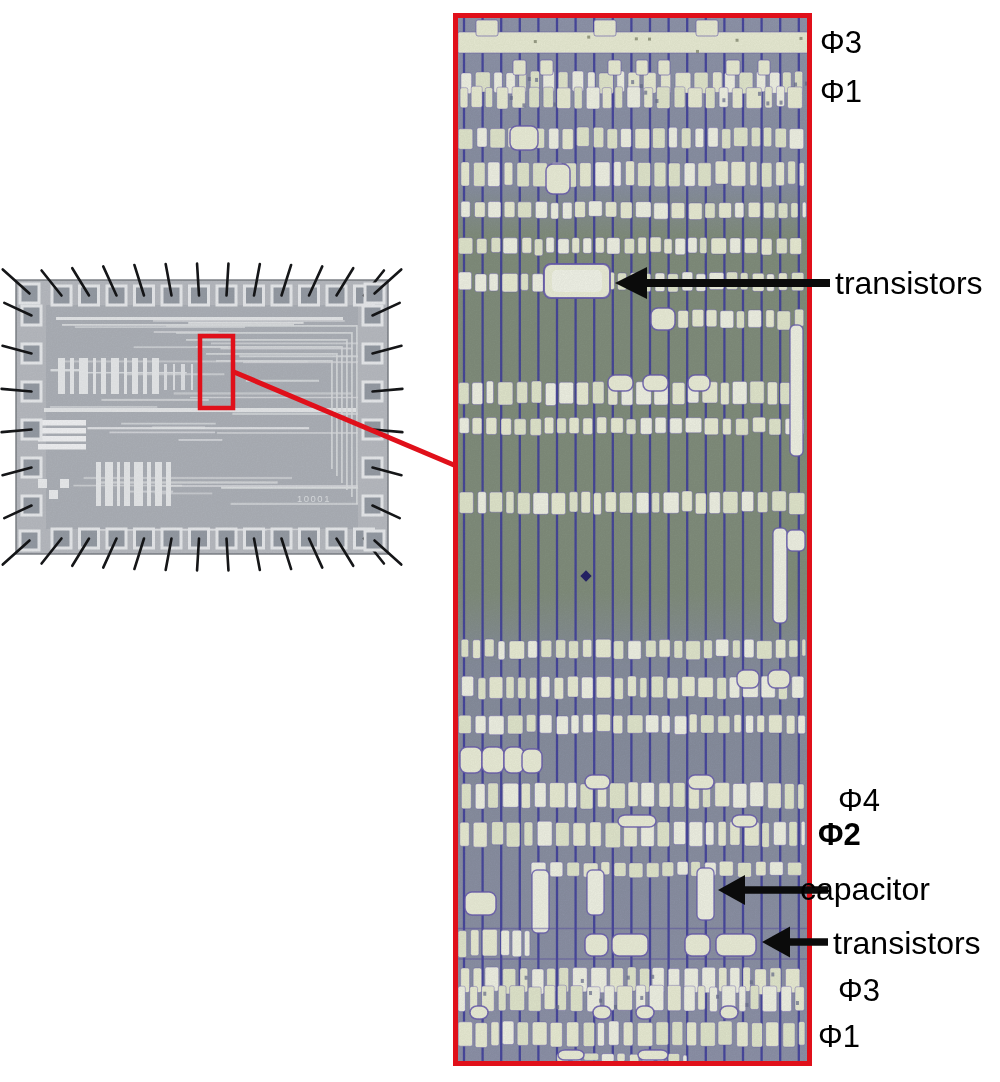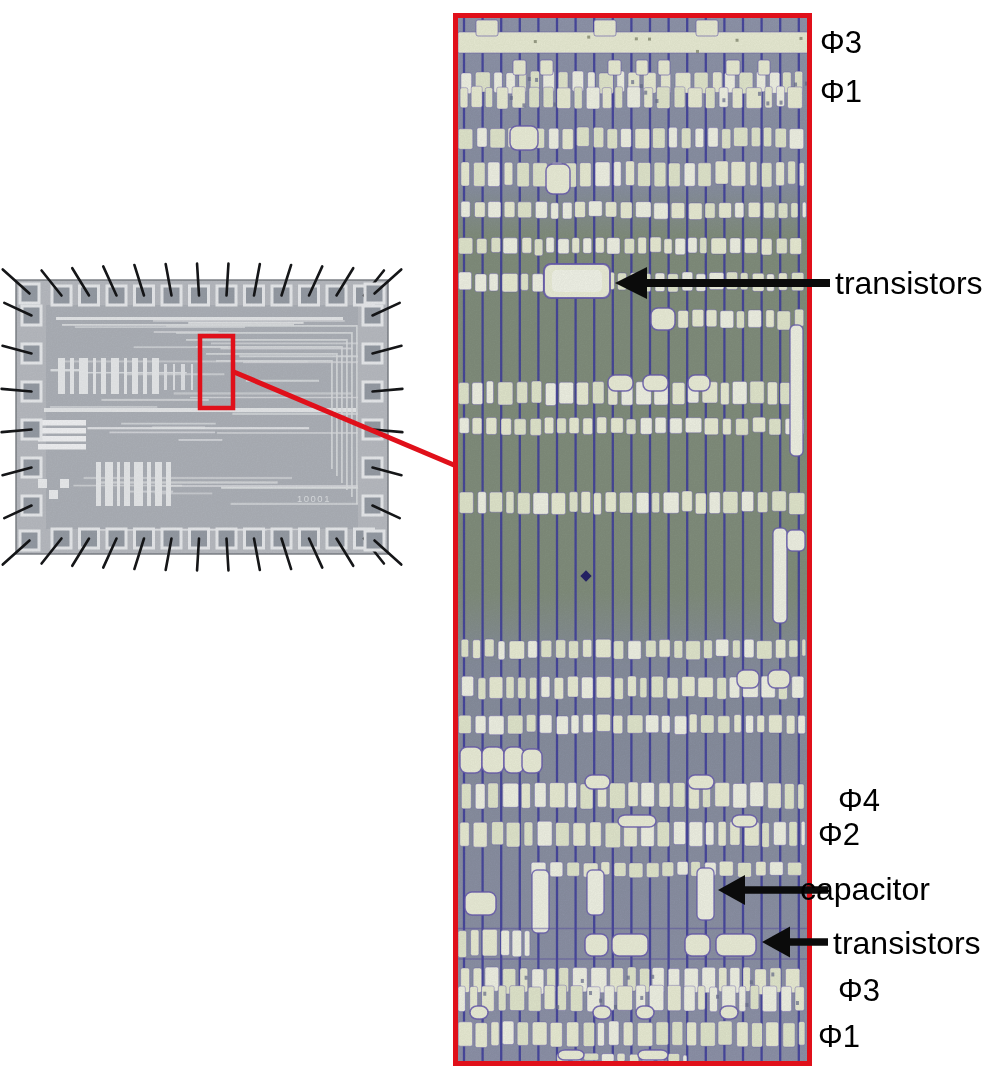--- a/index.html
+++ b/index.html
@@ -807,19 +807,19 @@
           <polygon points="762,942 790,926.5 790,957.5" fill="#0b0b0b"></polygon>
         </g>
       </g>
   </svg>
 
   <div id="labels">
     <div class="lbl phi" style="left: 820px; top: 42px;">Φ3</div>
     <div class="lbl phi" style="left: 820px; top: 91px;">Φ1</div>
     <div class="lbl word" style="left: 835px; top: 283px;">transistors</div>
     <div class="lbl phi" style="left: 818px; top: 800px; margin-left: 20px;">Φ4</div>
-    <div class="lbl phi" style="left: 818px; top: 834px;">Φ2</div>
+    <div class="lbl phi" style="left: 818px; top: 834px; font-weight: bold;">Φ2</div>
     <div class="lbl word" style="left: 800px; top: 889px;">capacitor</div>
     <div class="lbl word" style="left: 833px; top: 943px;">transistors</div>
     <div class="lbl phi" style="left: 838px; top: 990px;">Φ3</div>
     <div class="lbl phi" style="left: 818px; top: 1036px;">Φ1</div>
   </div>
 </div>
 
 </body></html>

